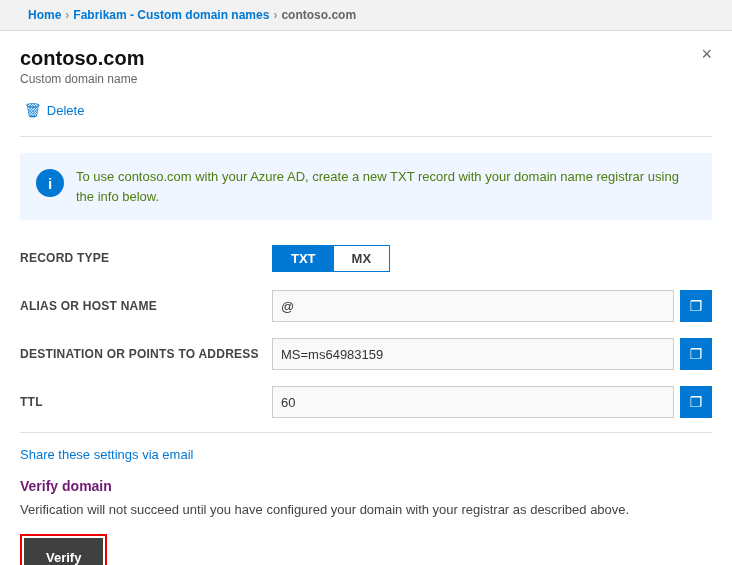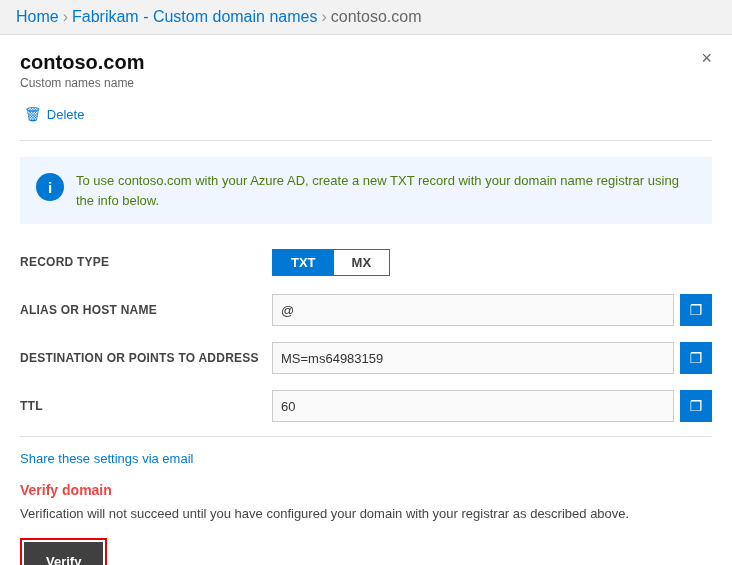--- a/index.html
+++ b/index.html
@@ -8,27 +8,28 @@
       font-size: 13px;
       background: #fff;
       color: #333;
       width: 732px;
       min-height: 565px;
     }
 
     
     .breadcrumb {
       background: #f2f2f2;
-      padding: 8px 16px;
-      font-size: 16px;
+      padding: 8px 28px;
+      font-size: 12px;
       color: #666;
       border-bottom: 1px solid #ddd;
       display: flex;
       align-items: center;
       gap: 4px;
+      font-weight: bold;
     }
     .breadcrumb a {
       color: #0078d4;
       text-decoration: none;
     }
     .breadcrumb-sep { color: #999; }
 
     
     .panel {
       padding: 16px 20px;
@@ -203,21 +204,21 @@
       text-decoration: none;
       font-size: 13px;
       display: inline-block;
       margin-bottom: 16px;
     }
 
     
     .verify-title {
       font-size: 14px;
       font-weight: 700;
-      color: #ef4444;
+      color: #701a75;
       margin-bottom: 6px;
     }
     .verify-desc {
       font-size: 13px;
       color: #444;
       line-height: 1.5;
       margin-bottom: 14px;
     }
 
     
@@ -247,21 +248,21 @@
   <span>contoso.com</span>
 </div>
 
 <div class="panel">
 
   
   <button class="close-btn">×</button>
 
   
   <div class="panel-title">contoso.com</div>
-  <div class="panel-subtitle">Custom names name</div>
+  <div class="panel-subtitle">Custom domain name</div>
 
   
   <div class="toolbar">
     <button class="toolbar-btn">
       <span class="trash-icon">🗑</span>
       <span>Delete</span>
     </button>
   </div>
 
   

